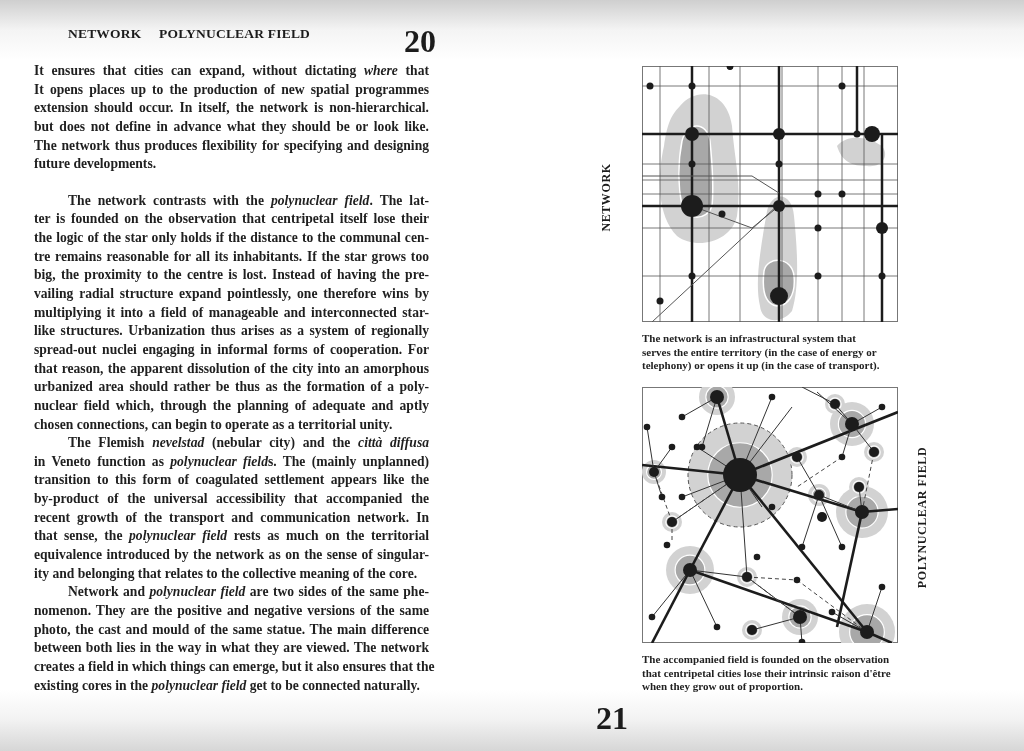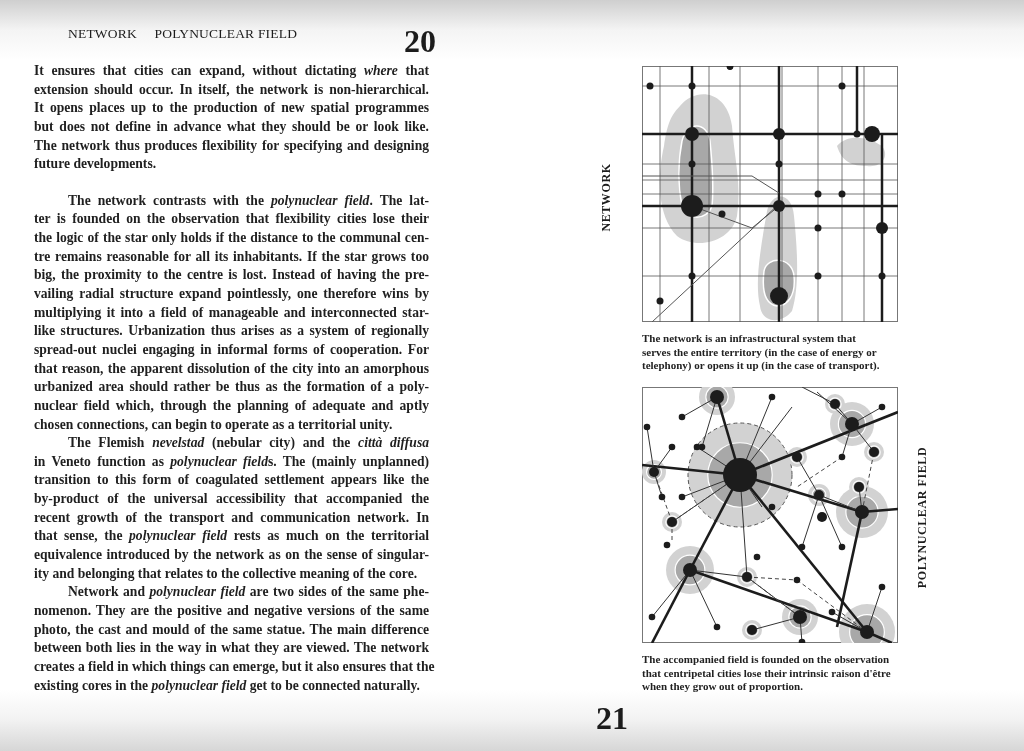--- a/index.html
+++ b/index.html
@@ -1,19 +1,19 @@
 <!DOCTYPE html>
 <html><head>
 <meta charset="utf-8">
 <style>
   html,body{margin:0;padding:0;}
   body{width:1024px;height:751px;overflow:hidden;position:relative;
     background:linear-gradient(to bottom,#cfcfcf 0px,#f4f4f4 30px,#ffffff 60px,#ffffff 690px,#f2f2f2 720px,#d6d6d6 751px);
     font-family:"Liberation Serif","DejaVu Serif",serif;color:#1c1c1c;}
-  .running-head{position:absolute;left:68px;top:26px;font-size:13.5px;letter-spacing:0.2px;font-weight:normal;}
+  .running-head{position:absolute;left:68px;top:26px;font-size:13.5px;letter-spacing:0.2px;font-weight:bold;}
   .running-head span{margin-right:14px;}
   .page-num{position:absolute;font-size:32px;font-weight:bold;}
   .pn20{left:404px;top:23px;}
   .pn21{left:596px;top:700px;}
   .body-text{position:absolute;left:34px;top:62px;width:395px;font-size:13.6px;line-height:18.65px;font-weight:bold;color:#1f1f1f;}
   .body-text .ln{display:block;text-align:justify;text-align-last:justify;white-space:nowrap;height:18.65px;}
   .body-text .ln.last{text-align-last:left;}
   .body-text .ln.indent{padding-left:34px;}
   .body-text .gap{height:18px;}
   .diagram{position:absolute;background:#fff;}
@@ -32,28 +32,28 @@
 
 <div class="running-head">
   <span>NETWORK</span>
   <span>POLYNUCLEAR FIELD</span>
 </div>
 <div class="page-num pn20">20</div>
 <div class="page-num pn21">21</div>
 
 <div class="body-text" id="bodytext">
     <span class="ln ">It ensures that cities can expand, without dictating <i>where</i> that</span>
+    <span class="ln ">It opens places up to the production of new spatial programmes</span>
     <span class="ln ">extension should occur. In itself, the network is non-hierarchical.</span>
-    <span class="ln ">It opens places up to the production of new spatial programmes</span>
     <span class="ln ">but does not define in advance what they should be or look like.</span>
     <span class="ln ">The network thus produces flexibility for specifying and designing</span>
     <span class="ln last">future developments.</span>
     <span class="gap" style="display: block;"></span>
     <span class="ln indent">The network contrasts with the <i>polynuclear field</i>. The lat-</span>
-    <span class="ln ">ter is founded on the observation that flexibility cities lose their</span>
+    <span class="ln ">ter is founded on the observation that centripetal itself lose their</span>
     <span class="ln ">the logic of the star only holds if the distance to the communal cen-</span>
     <span class="ln ">tre remains reasonable for all its inhabitants. If the star grows too</span>
     <span class="ln ">big, the proximity to the centre is lost. Instead of having the pre-</span>
     <span class="ln ">vailing radial structure expand pointlessly, one therefore wins by</span>
     <span class="ln ">multiplying it into a field of manageable and interconnected star-</span>
     <span class="ln ">like structures. Urbanization thus arises as a system of regionally</span>
     <span class="ln ">spread-out nuclei engaging in informal forms of cooperation. For</span>
     <span class="ln ">that reason, the apparent dissolution of the city into an amorphous</span>
     <span class="ln ">urbanized area should rather be thus as the formation of a poly-</span>
     <span class="ln ">nuclear field which, through the planning of adequate and aptly</span>

